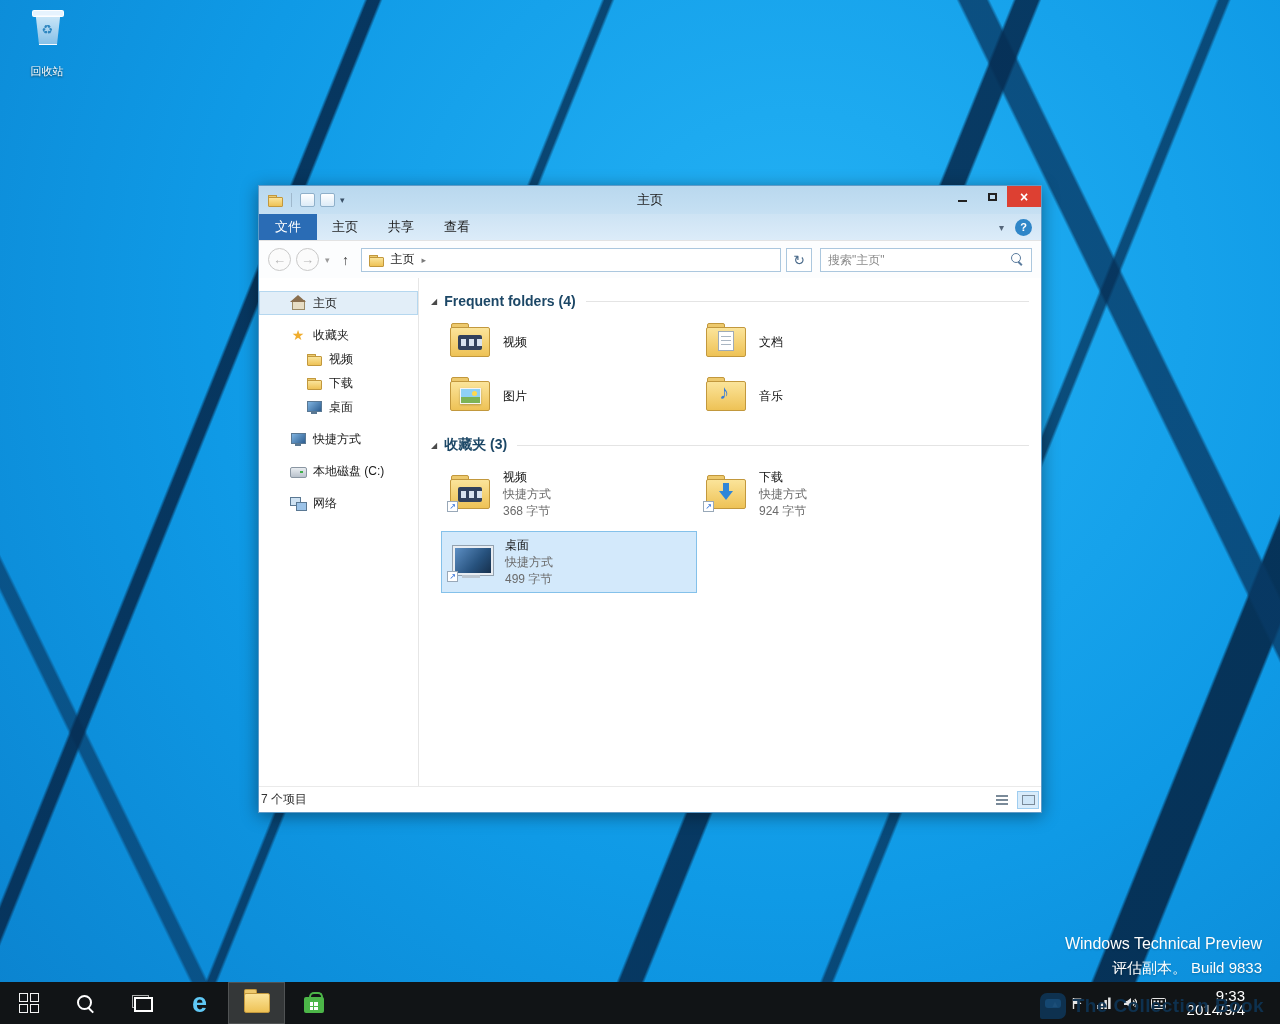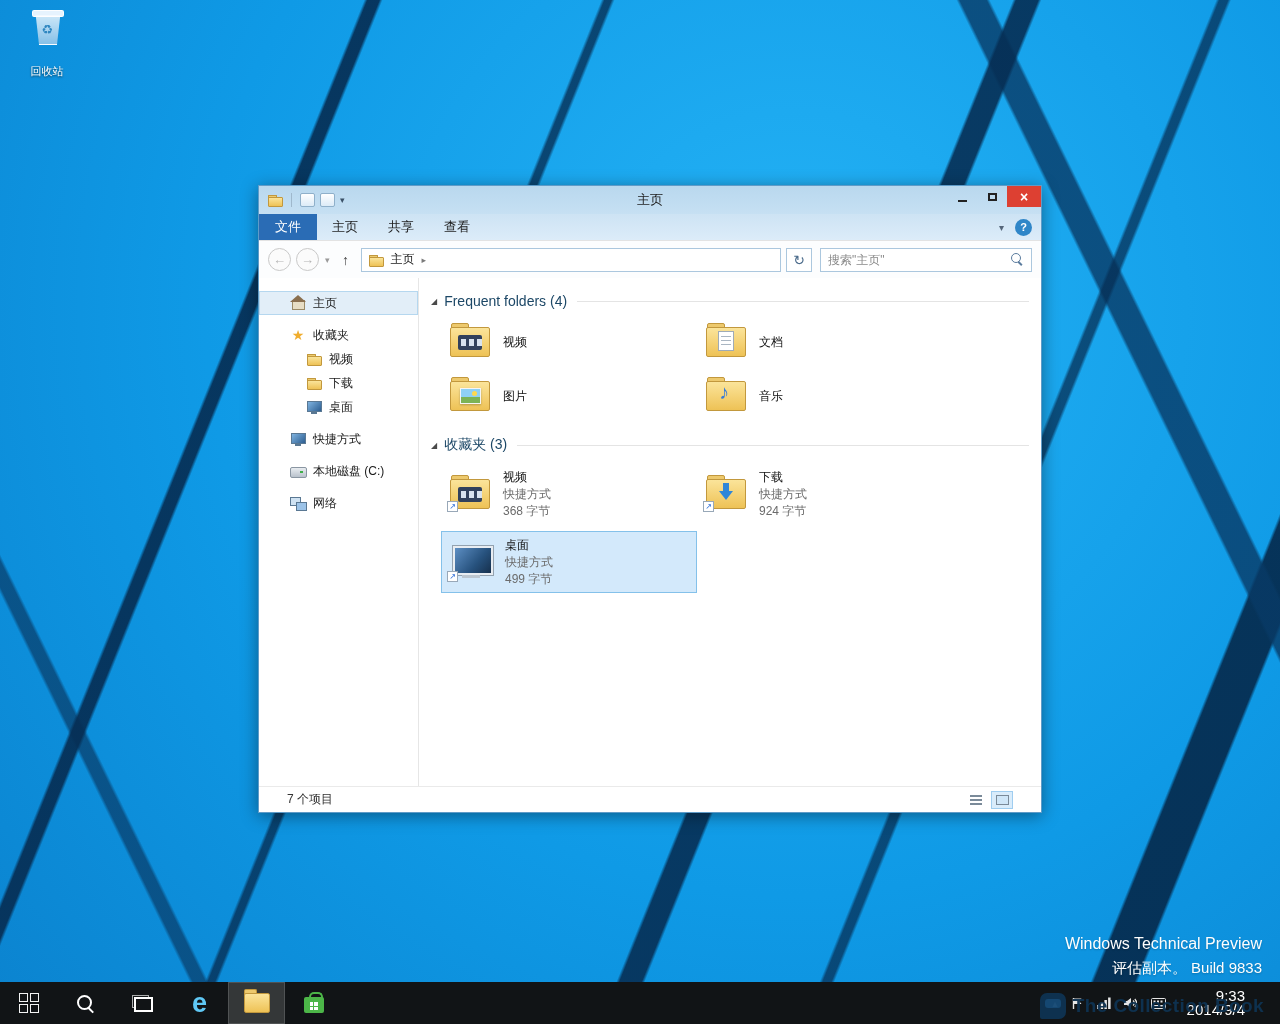--- a/index.html
+++ b/index.html
@@ -109,21 +109,21 @@
   .si-disk::after { content:""; position:absolute; right:3px; top:8px; width:3px; height:2px; background:#3fae49; }
   .si-net::before { content:""; position:absolute; left:0; top:2px; width:9px; height:7px;
     background:#cfe2f2; border:1px solid #5a7893; }
   .si-net::after { content:""; position:absolute; left:6px; top:7px; width:9px; height:7px;
     background:#9cc3e8; border:1px solid #5a7893; }
 
   
   .content { flex:1; padding:12px 12px 0 10px; overflow:hidden; }
   .group-hd { display:flex; align-items:center; margin:3px 0 9px 2px; }
   .group-marker { font-size:8px; color:#4a4a4a; margin-right:7px; }
-  .group-title { font-size:14px; color:#1c4766; white-space:nowrap; }
+  .group-title { font-size:14px; color:#1c4766; white-space:nowrap;font-weight:bold; }
   .group-rule { flex:1; height:1px; background:#e4e4e4; margin-left:10px; }
   .tiles { display:grid; grid-template-columns:256px 256px; row-gap:6px; margin:0 0 16px 12px; }
   .tile { display:flex; align-items:center; gap:13px; padding:5px 8px;
     border:1px solid transparent; min-height:48px; }
   .tile.sel { background:#d3e9fb; border-color:#84c1ea; }
   .tile-name { font-size:12px; color:#111; }
   .tile-info { display:flex; flex-direction:column; gap:1px; font-size:12px; line-height:16px; }
   .tile-meta { color:#6b6b6b; }
 
   
@@ -153,21 +153,21 @@
   .icon-desktop::before { content:""; position:absolute; left:3px; top:1px; width:36px; height:25px;
     background:linear-gradient(130deg,#5d8fc4 0%,#27527e 60%,#16304d 100%);
     border:2px solid #e8edf2; box-shadow:0 0 0 1px #93a2b0; }
   .icon-desktop::after { content:""; position:absolute; left:12px; bottom:1px; width:18px; height:3px; background:#bcc7d1; }
   .sc-badge { position:absolute; z-index:3; left:-3px; bottom:-3px; width:11px; height:11px;
     background:#fff; border:1px solid #98a8b8; display:flex; align-items:center; justify-content:center; }
   .sc-badge::before { content:"\2197"; font-size:8px; color:#2f6fd8; }
 
   
   .statusbar { position:absolute; left:0; right:0; bottom:0; height:26px; border-top:1px solid #eaeaea;
-    display:flex; align-items:center; padding:0 28px; font-size:12px; color:#333; background:#fff; }
+    display:flex; align-items:center; padding:0 2px; font-size:12px; color:#333; background:#fff; }
   .status-right { margin-left:auto; display:flex; gap:4px; }
   .view-btn { width:22px; height:18px; border:1px solid transparent;
     display:flex; align-items:center; justify-content:center; }
   .view-btn.active { background:#d9ecfb; border-color:#9fcdf0; }
   .vb-details { width:12px; height:10px;
     background:repeating-linear-gradient(180deg,#7a8a99 0 2px, transparent 2px 4px); }
   .vb-thumb { width:13px; height:10px; border:1px solid #7a8a99; background:#cfe6f8; }
 
   
   .watermark { position:absolute; right:18px; bottom:46px; text-align:right; color:#fefefe;

